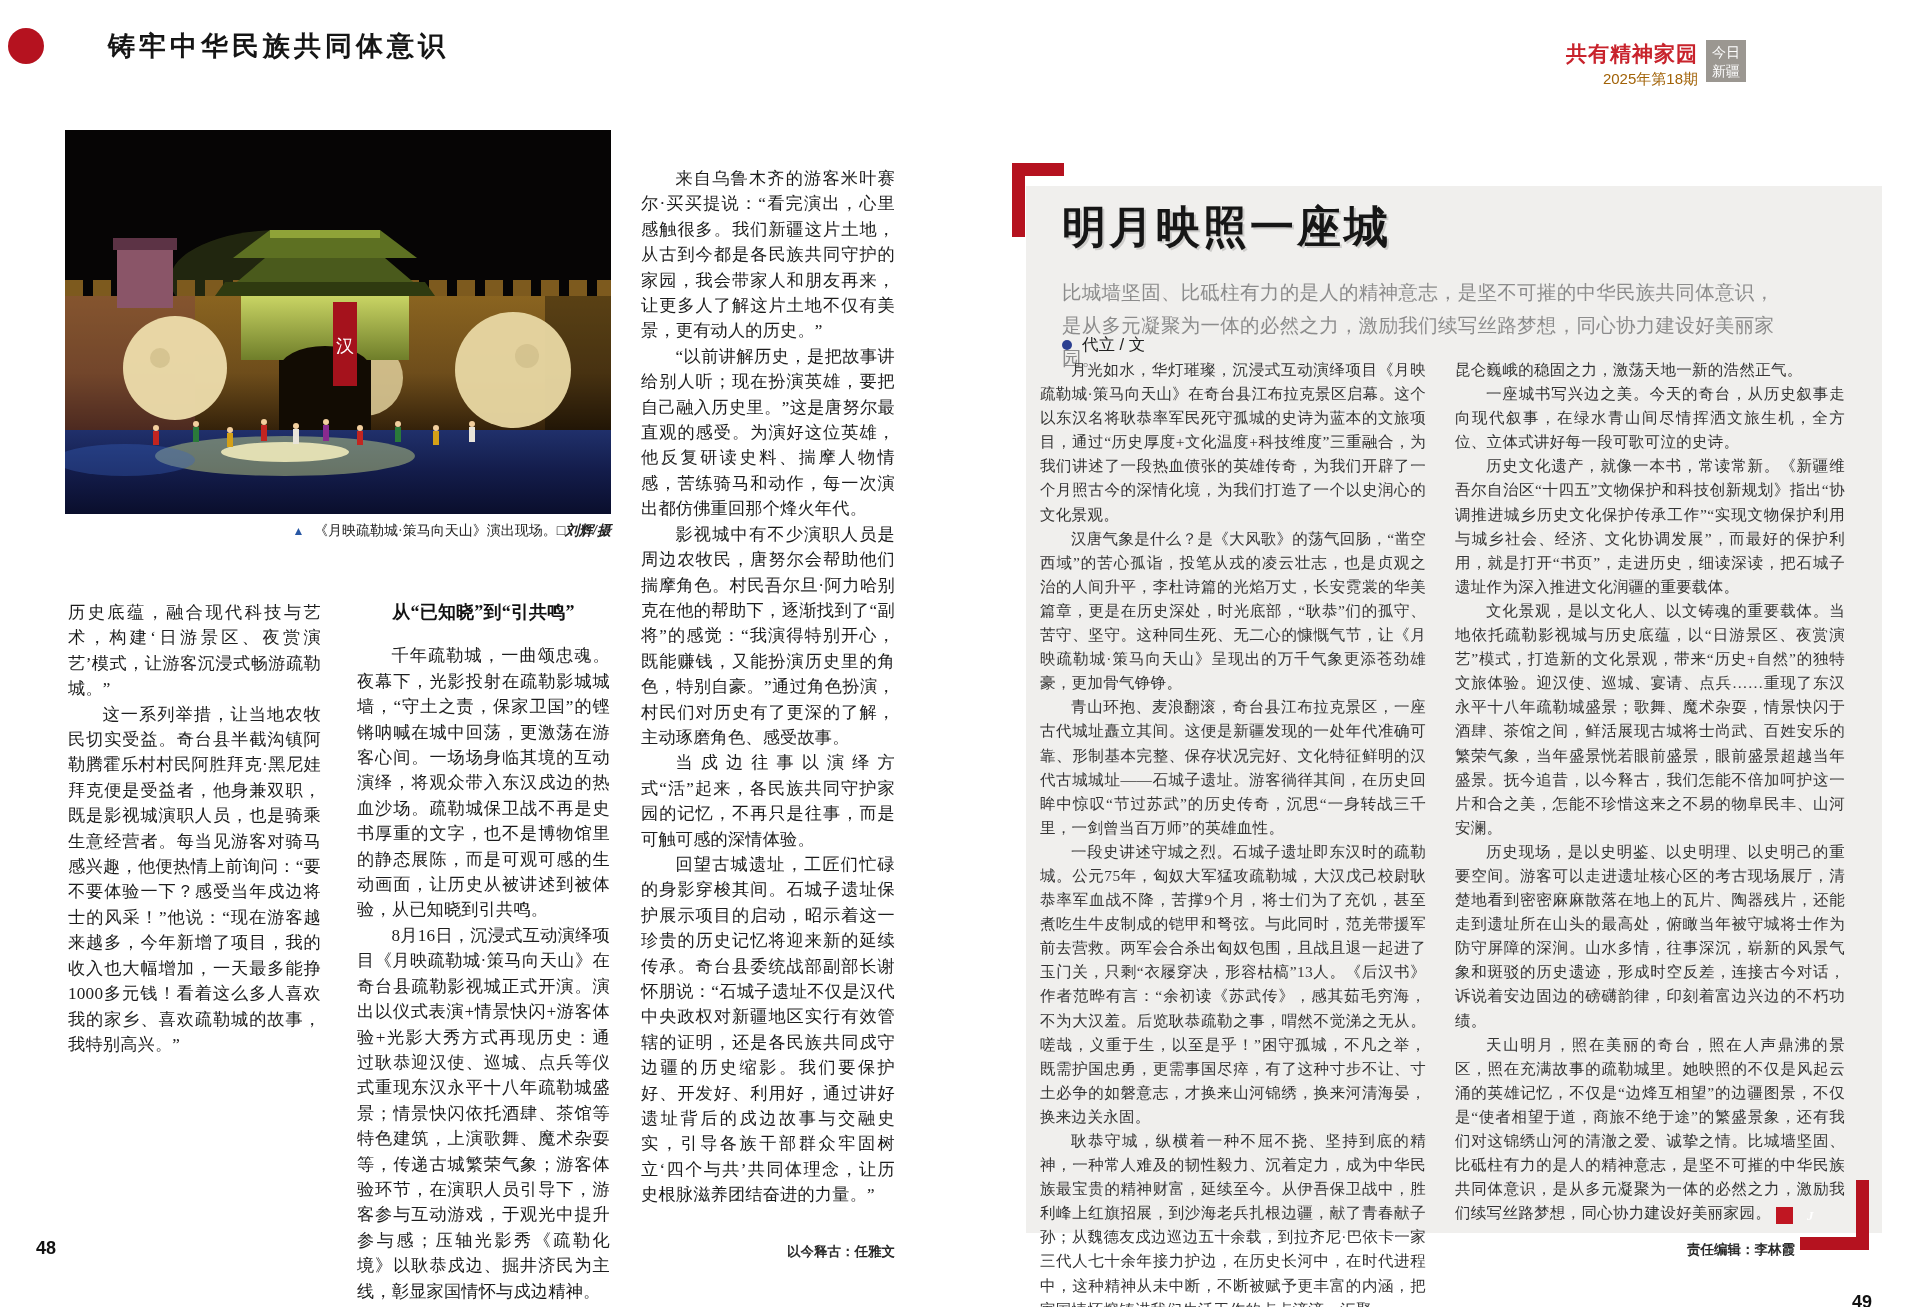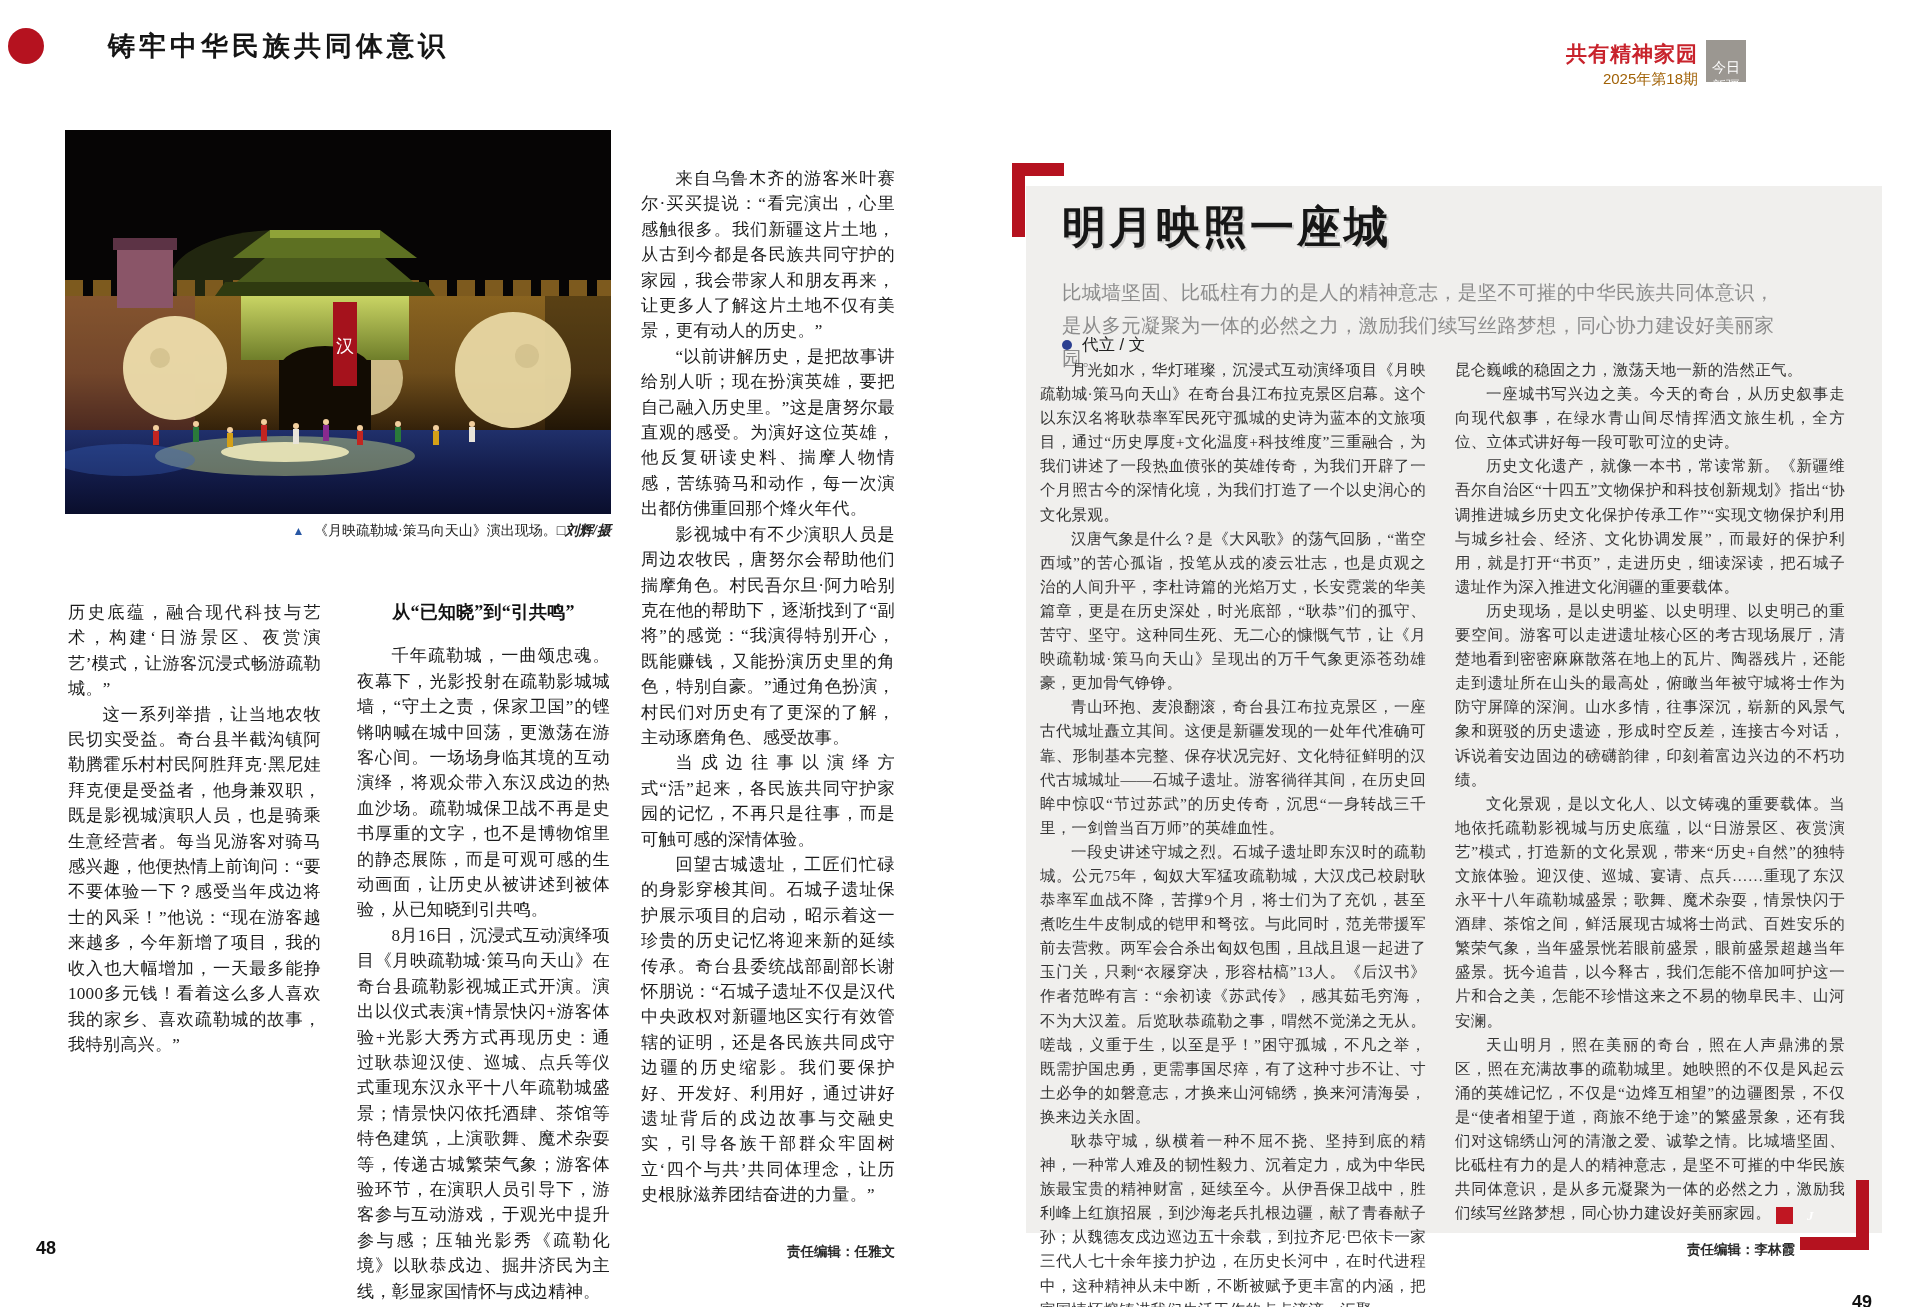--- a/index.html
+++ b/index.html
@@ -13,21 +13,21 @@
     background:#b5121f; }
   .topic-title { left:108px; top:28px; font-size:27px; font-weight:bold;
     letter-spacing:4px; color:#151515; }
   .masthead { right:36px; top:40px; display:flex; align-items:flex-start; gap:8px; }
   .masthead-text { text-align:right; }
   .masthead-section { color:#c8232c; font-weight:bold; font-size:21px;
     letter-spacing:1px; font-family:"Liberation Sans", sans-serif; }
   .masthead-issue { color:#a16207; font-size:15px; margin-top:2px;
     font-family:"Liberation Sans", sans-serif; }
   .masthead-logo { width:40px; height:42px; background:#9b9791; color:#fff;
-    font-size:14px; line-height:19px; text-align:center; padding-top:18px;
+    font-size:14px; line-height:19px; text-align:center; padding-top:3px;
     font-family:"Liberation Sans", sans-serif; }
 
   
   .photo { left:65px; top:130px; width:546px; height:384px; background:#000; }
   .caption { left:65px; top:522px; width:546px; text-align:right; font-size:14px;
     color:#222; }
   .caption .tri { color:#2857a4; font-size:12px; margin-right:6px; }
   .caption .credit { font-weight:bold; font-style:italic; }
 
   .body-col { text-align:justify; color:#1d1d1d; font-size:17.2px;
@@ -214,21 +214,21 @@
   </div>
 
   <div class="abs body-col lcol3">
       <p>来自乌鲁木齐的游客米叶赛尔·买买提说：“看完演出，心里感触很多。我们新疆这片土地，从古到今都是各民族共同守护的家园，我会带家人和朋友再来，让更多人了解这片土地不仅有美景，更有动人的历史。”</p>
       <p>“以前讲解历史，是把故事讲给别人听；现在扮演英雄，要把自己融入历史里。”这是唐努尔最直观的感受。为演好这位英雄，他反复研读史料、揣摩人物情感，苦练骑马和动作，每一次演出都仿佛重回那个烽火年代。</p>
       <p>影视城中有不少演职人员是周边农牧民，唐努尔会帮助他们揣摩角色。村民吾尔旦·阿力哈别克在他的帮助下，逐渐找到了“副将”的感觉：“我演得特别开心，既能赚钱，又能扮演历史里的角色，特别自豪。”通过角色扮演，村民们对历史有了更深的了解，主动琢磨角色、感受故事。</p>
       <p>当戍边往事以演绎方式“活”起来，各民族共同守护家园的记忆，不再只是往事，而是可触可感的深情体验。</p>
       <p>回望古城遗址，工匠们忙碌的身影穿梭其间。石城子遗址保护展示项目的启动，昭示着这一珍贵的历史记忆将迎来新的延续传承。奇台县委统战部副部长谢怀朋说：“石城子遗址不仅是汉代中央政权对新疆地区实行有效管辖的证明，还是各民族共同戍守边疆的历史缩影。我们要保护好、开发好、利用好，通过讲好遗址背后的戍边故事与交融史实，引导各族干部群众牢固树立‘四个与共’共同体理念，让历史根脉滋养团结奋进的力量。”</p>
     </div>
 
-  <div class="abs editor ed-left">责任编辑：任雅文</div>
+  <div class="abs editor ed-left">以今释古：任雅文</div>
   <div class="abs page-num pn-left">48</div>
 
   <div class="abs gray-box"></div>
   <div class="abs bracket-tl-v"></div>
   <div class="abs bracket-tl-h"></div>
 
   <div class="abs article-title">明月映照一座城</div>
 
   <div class="abs article-intro">比城墙坚固、比砥柱有力的是人的精神意志，是坚不可摧的中华民族共同体意识，是从多元凝聚为一体的必然之力，激励我们续写丝路梦想，同心协力建设好美丽家园。</div>
 
@@ -241,22 +241,22 @@
       <p>汉唐气象是什么？是《大风歌》的荡气回肠，“凿空西域”的苦心孤诣，投笔从戎的凌云壮志，也是贞观之治的人间升平，李杜诗篇的光焰万丈，长安霓裳的华美篇章，更是在历史深处，时光底部，“耿恭”们的孤守、苦守、坚守。这种同生死、无二心的慷慨气节，让《月映疏勒城·策马向天山》呈现出的万千气象更添苍劲雄豪，更加骨气铮铮。</p>
       <p>青山环抱、麦浪翻滚，奇台县江布拉克景区，一座古代城址矗立其间。这便是新疆发现的一处年代准确可靠、形制基本完整、保存状况完好、文化特征鲜明的汉代古城城址——石城子遗址。游客徜徉其间，在历史回眸中惊叹“节过苏武”的历史传奇，沉思“一身转战三千里，一剑曾当百万师”的英雄血性。</p>
       <p>一段史讲述守城之烈。石城子遗址即东汉时的疏勒城。公元75年，匈奴大军猛攻疏勒城，大汉戊己校尉耿恭率军血战不降，苦撑9个月，将士们为了充饥，甚至煮吃生牛皮制成的铠甲和弩弦。与此同时，范羌带援军前去营救。两军会合杀出匈奴包围，且战且退一起进了玉门关，只剩“衣屦穿决，形容枯槁”13人。《后汉书》作者范晔有言：“余初读《苏武传》，感其茹毛穷海，不为大汉羞。后览耿恭疏勒之事，喟然不觉涕之无从。嗟哉，义重于生，以至是乎！”困守孤城，不凡之举，既需护国忠勇，更需事国尽瘁，有了这种寸步不让、寸土必争的如磐意志，才换来山河锦绣，换来河清海晏，换来边关永固。</p>
       <p>耿恭守城，纵横着一种不屈不挠、坚持到底的精神，一种常人难及的韧性毅力、沉着定力，成为中华民族最宝贵的精神财富，延续至今。从伊吾保卫战中，胜利峰上红旗招展，到沙海老兵扎根边疆，献了青春献子孙；从魏德友戍边巡边五十余载，到拉齐尼·巴依卡一家三代人七十余年接力护边，在历史长河中，在时代进程中，这种精神从未中断，不断被赋予更丰富的内涵，把家国情怀熔铸进我们生活工作的点点滴滴，汇聚</p>
     </div>
 
   <div class="abs kai-col rcol2 cont-first">
       <p>昆仑巍峨的稳固之力，激荡天地一新的浩然正气。</p>
       <p>一座城书写兴边之美。今天的奇台，从历史叙事走向现代叙事，在绿水青山间尽情挥洒文旅生机，全方位、立体式讲好每一段可歌可泣的史诗。</p>
       <p>历史文化遗产，就像一本书，常读常新。《新疆维吾尔自治区“十四五”文物保护和科技创新规划》指出“协调推进城乡历史文化保护传承工作”“实现文物保护利用与城乡社会、经济、文化协调发展”，而最好的保护利用，就是打开“书页”，走进历史，细读深读，把石城子遗址作为深入推进文化润疆的重要载体。</p>
+      <p>文化景观，是以文化人、以文铸魂的重要载体。当地依托疏勒影视城与历史底蕴，以“日游景区、夜赏演艺”模式，打造新的文化景观，带来“历史+自然”的独特文旅体验。迎汉使、巡城、宴请、点兵……重现了东汉永平十八年疏勒城盛景；歌舞、魔术杂耍，情景快闪于酒肆、茶馆之间，鲜活展现古城将士尚武、百姓安乐的繁荣气象，当年盛景恍若眼前盛景，眼前盛景超越当年盛景。抚今追昔，以今释古，我们怎能不倍加呵护这一片和合之美，怎能不珍惜这来之不易的物阜民丰、山河安澜。</p>
       <p>历史现场，是以史明鉴、以史明理、以史明己的重要空间。游客可以走进遗址核心区的考古现场展厅，清楚地看到密密麻麻散落在地上的瓦片、陶器残片，还能走到遗址所在山头的最高处，俯瞰当年被守城将士作为防守屏障的深涧。山水多情，往事深沉，崭新的风景气象和斑驳的历史遗迹，形成时空反差，连接古今对话，诉说着安边固边的磅礴韵律，印刻着富边兴边的不朽功绩。</p>
-      <p>文化景观，是以文化人、以文铸魂的重要载体。当地依托疏勒影视城与历史底蕴，以“日游景区、夜赏演艺”模式，打造新的文化景观，带来“历史+自然”的独特文旅体验。迎汉使、巡城、宴请、点兵……重现了东汉永平十八年疏勒城盛景；歌舞、魔术杂耍，情景快闪于酒肆、茶馆之间，鲜活展现古城将士尚武、百姓安乐的繁荣气象，当年盛景恍若眼前盛景，眼前盛景超越当年盛景。抚今追昔，以今释古，我们怎能不倍加呵护这一片和合之美，怎能不珍惜这来之不易的物阜民丰、山河安澜。</p>
       <p>天山明月，照在美丽的奇台，照在人声鼎沸的景区，照在充满故事的疏勒城里。她映照的不仅是风起云涌的英雄记忆，不仅是“边烽互相望”的边疆图景，不仅是“使者相望于道，商旅不绝于途”的繁盛景象，还有我们对这锦绣山河的清澈之爱、诚挚之情。比城墙坚固、比砥柱有力的是人的精神意志，是坚不可摧的中华民族共同体意识，是从多元凝聚为一体的必然之力，激励我们续写丝路梦想，同心协力建设好美丽家园。<span class="endmark">J</span></p>
     </div>
 
   <div class="abs bracket-br-v"></div>
   <div class="abs bracket-br-h"></div>
 
   <div class="abs editor ed-right">责任编辑：李林霞</div>
   <div class="abs page-num pn-right">49</div>
 
 </div>

